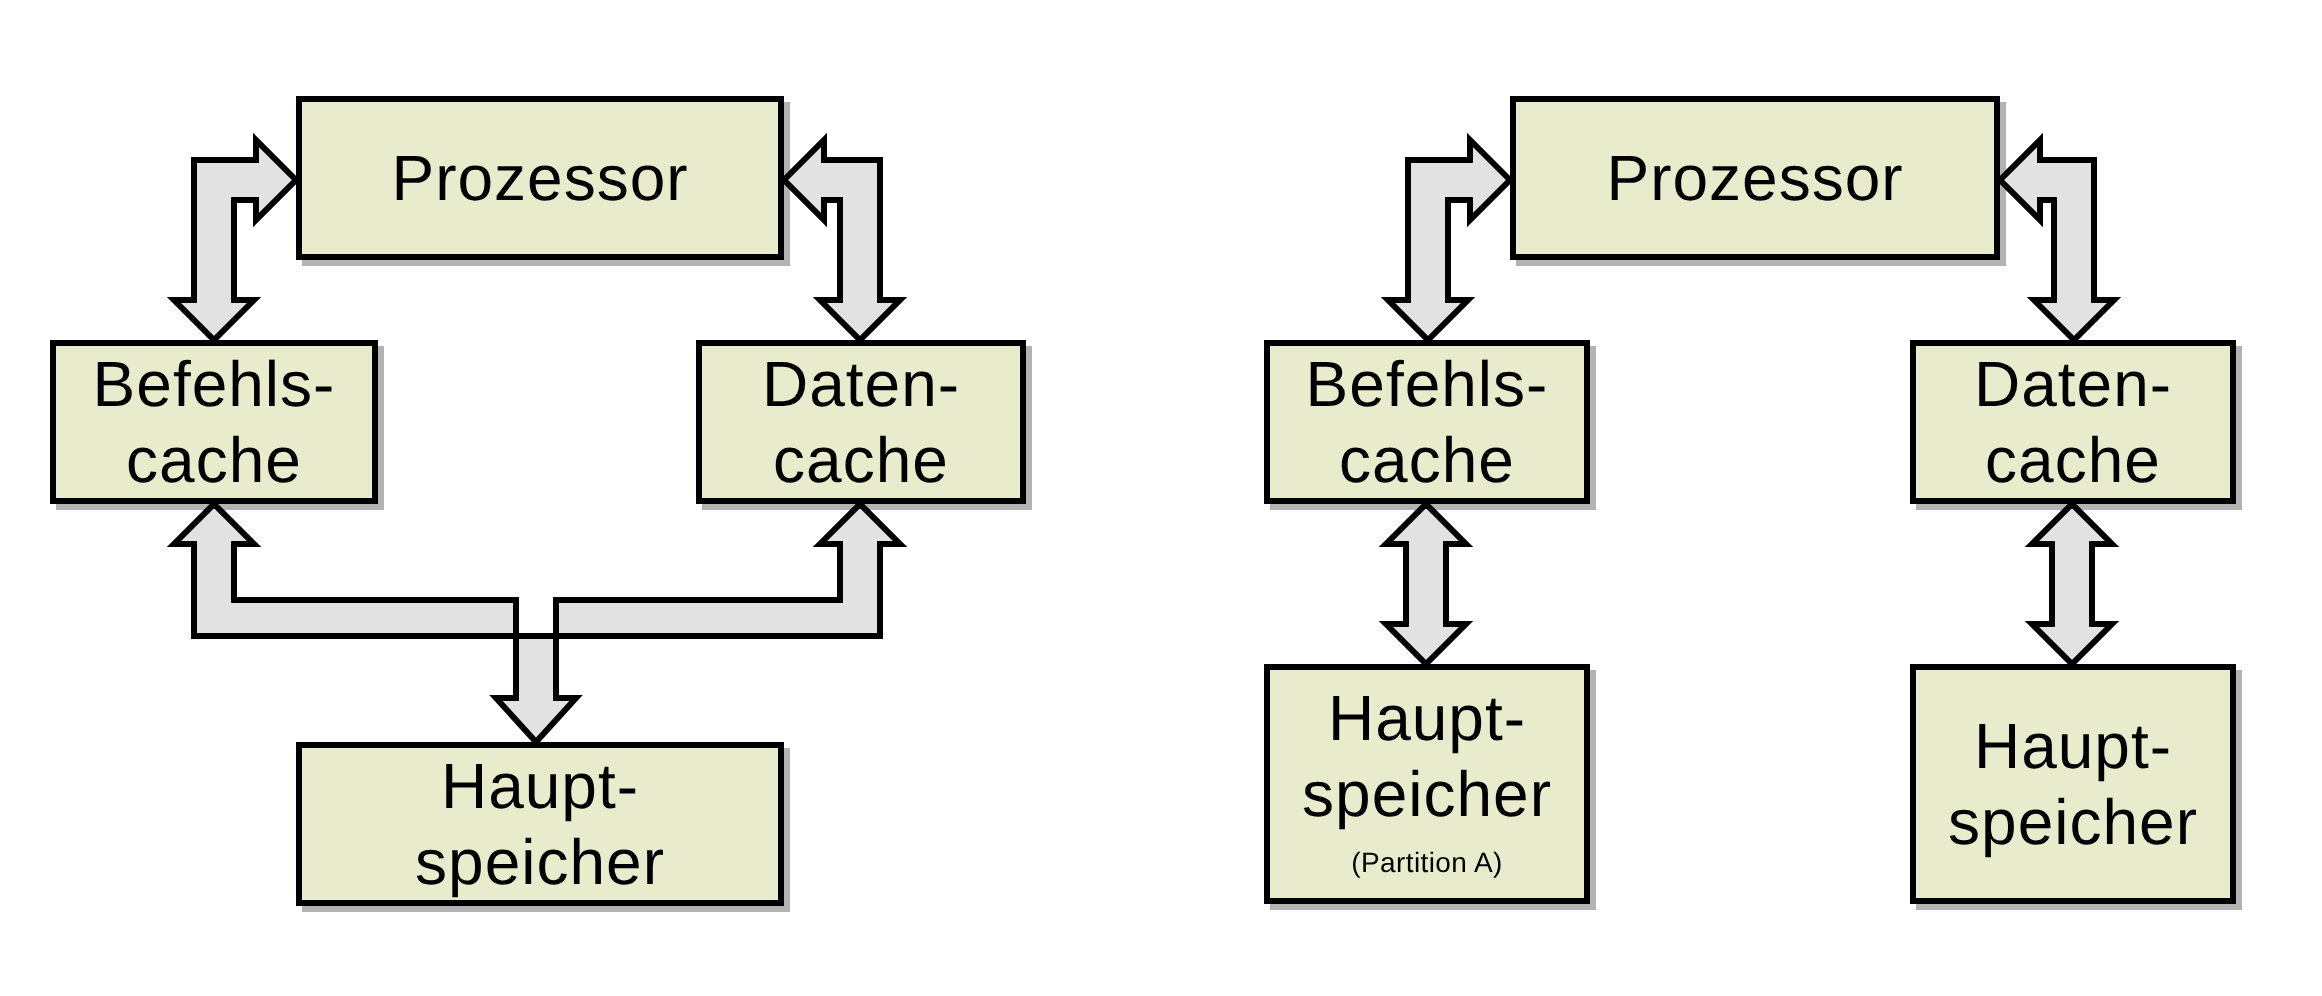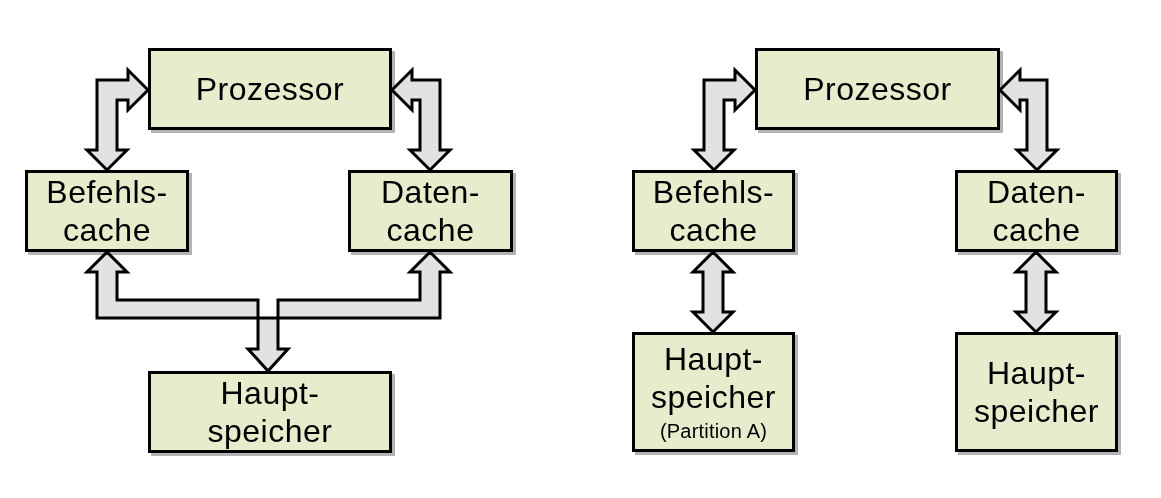--- a/index.html
+++ b/index.html
@@ -50,21 +50,21 @@
     text-align: center;
     color: var(--text-color);
   }
   .node .ln {
     font-size: 32px;
     line-height: 38px;
     letter-spacing: 0.5px;
     white-space: nowrap;
   }
   .node .ln-small {
-    font-size: 20px;
+    font-size: 14px;
     line-height: 27px;
     letter-spacing: 0.2px;
     margin-top: 2px;
     white-space: nowrap;
   }
 </style>
 </head>
 <body>
 
 <div class="canvas">

